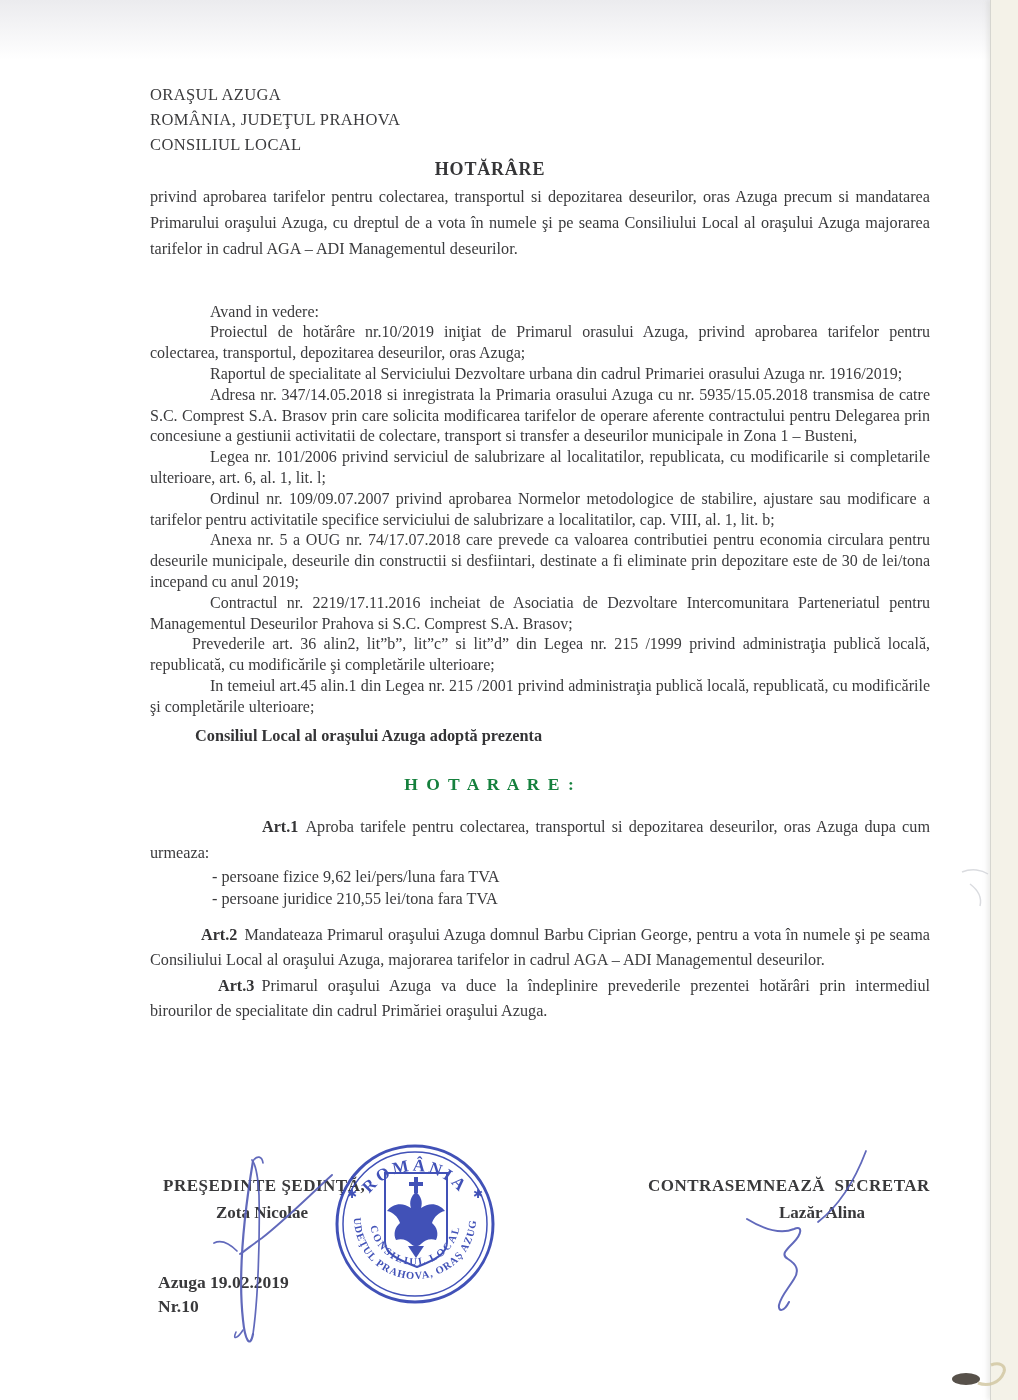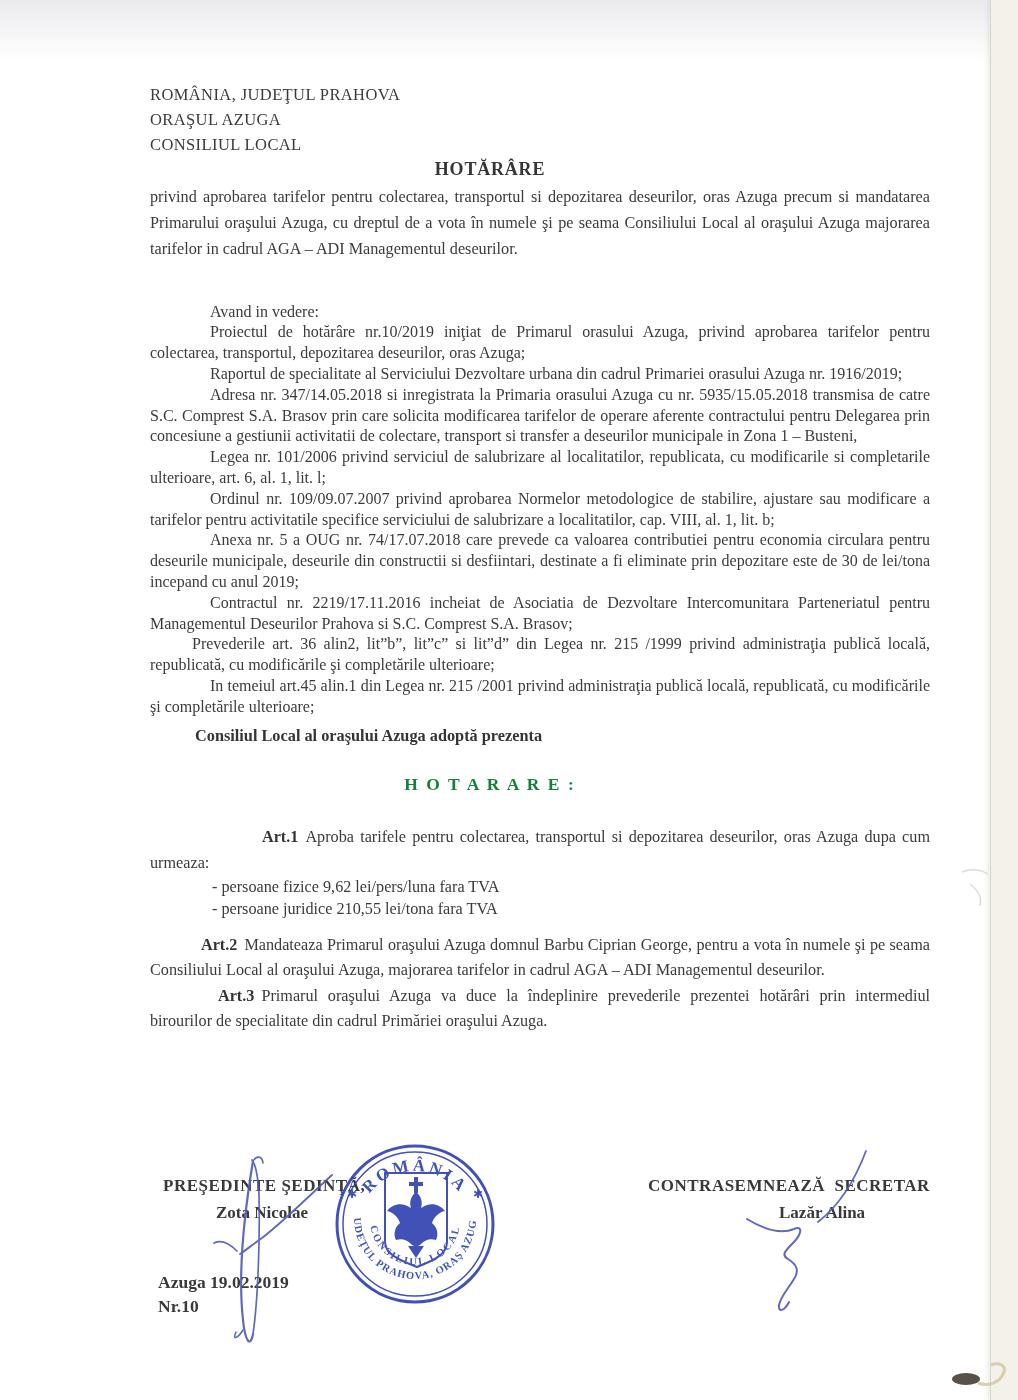--- a/index.html
+++ b/index.html
@@ -36,21 +36,21 @@
   .subject{margin-top:4px;font-size:16.2px;line-height:26px;text-align:justify;}
   .preamble{margin-top:40px;font-size:16px;line-height:20.8px;text-indent:60px;}
   .recital{font-size:16px;line-height:20.8px;text-indent:60px;text-align:justify;}
   .recital.tight{text-indent:42px;}
   .adoption{margin-top:8px;font-size:16.3px;line-height:20.8px;text-indent:45px;font-weight:bold;color:#343436;}
   .decision-heading{
     margin:28px 100px 0 0;text-align:center;
     font-weight:bold;font-size:17.5px;letter-spacing:2px;color:#15803d;
   }
   .article{font-size:16.2px;line-height:25.2px;text-align:justify;}
-  .art1{margin-top:30px;text-indent:112px;font-family:Liberation Serif, serif;}
+  .art1{margin-top:20px;text-indent:112px;font-family:Liberation Serif, serif;}
   .art2{margin-top:12px;text-indent:51px;}
   .art3{margin-top:1px;text-indent:68px;}
   .art-label{font-weight:bold;color:#343436;margin-right:7px;}
   .tariff{font-size:16.2px;line-height:22.4px;padding-left:62px;}
   .sig{position:absolute;font-weight:bold;color:#39393b;white-space:pre;}
   .sig-left-role{left:163px;top:1176px;font-size:17px;letter-spacing:.5px;}
   .sig-left-name{left:216px;top:1203px;font-size:17px;}
   .sig-right-role{left:648px;top:1176px;font-size:17px;letter-spacing:.5px;}
   .sig-right-name{left:779px;top:1203px;font-size:17px;}
   .issue-date{left:158px;top:1272px;font-size:17.5px;}
@@ -60,22 +60,22 @@
 </style>
 </head>
 <body>
 
 <div class="page">
   <div class="top-shade"></div>
   <div class="edge-strip"></div>
 
   <div class="text-col">
     <div class="letterhead">
+      <div>ORAŞUL AZUGA</div>
       <div>ROMÂNIA, JUDEŢUL PRAHOVA</div>
-      <div>ORAŞUL AZUGA</div>
       <div>CONSILIUL LOCAL</div>
     </div>
 
     <div class="title">HOTĂRÂRE</div>
 
     <p class="subject">privind aprobarea  tarifelor pentru colectarea, transportul si depozitarea deseurilor, oras Azuga precum si mandatarea Primarului oraşului Azuga, cu dreptul de a vota în numele şi pe seama Consiliului Local al oraşului Azuga majorarea tarifelor in cadrul AGA – ADI Managementul deseurilor.</p>
 
     <p class="preamble">Avand in vedere:</p>
 
     <p class="recital">Proiectul de hotărâre nr.10/2019  iniţiat de Primarul orasului Azuga, privind aprobarea  tarifelor pentru colectarea, transportul, depozitarea deseurilor, oras Azuga;</p>

